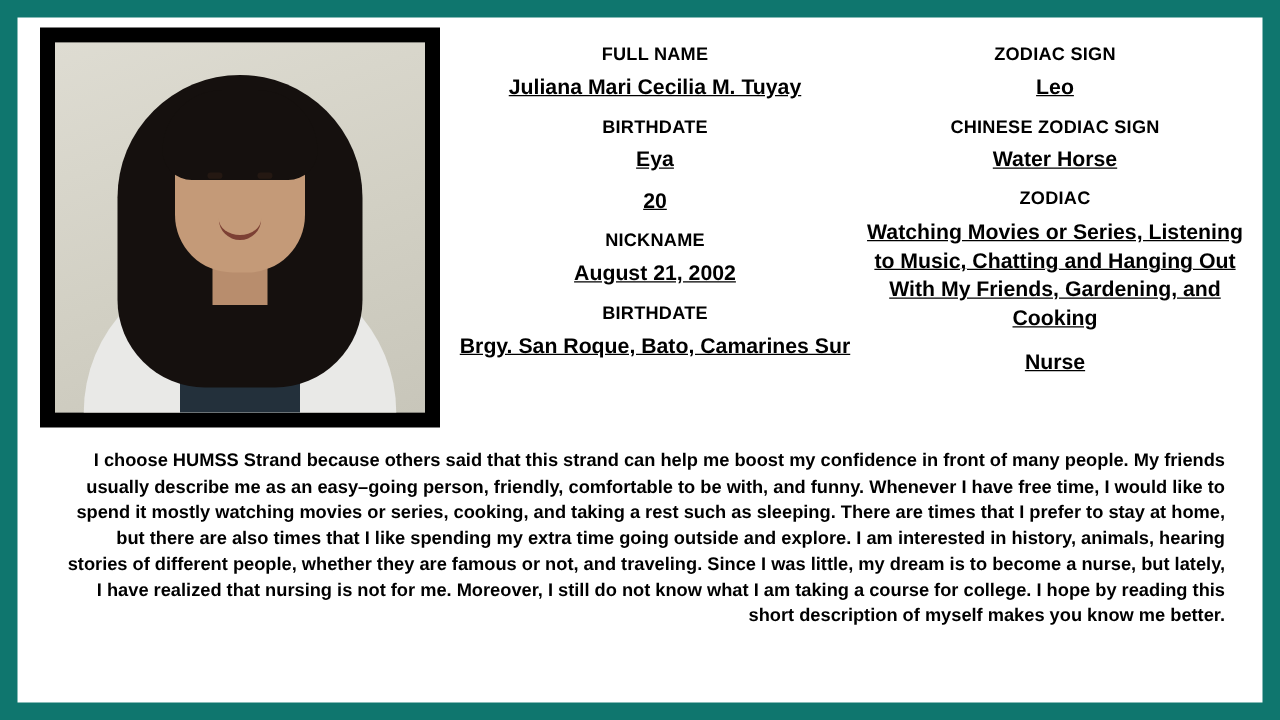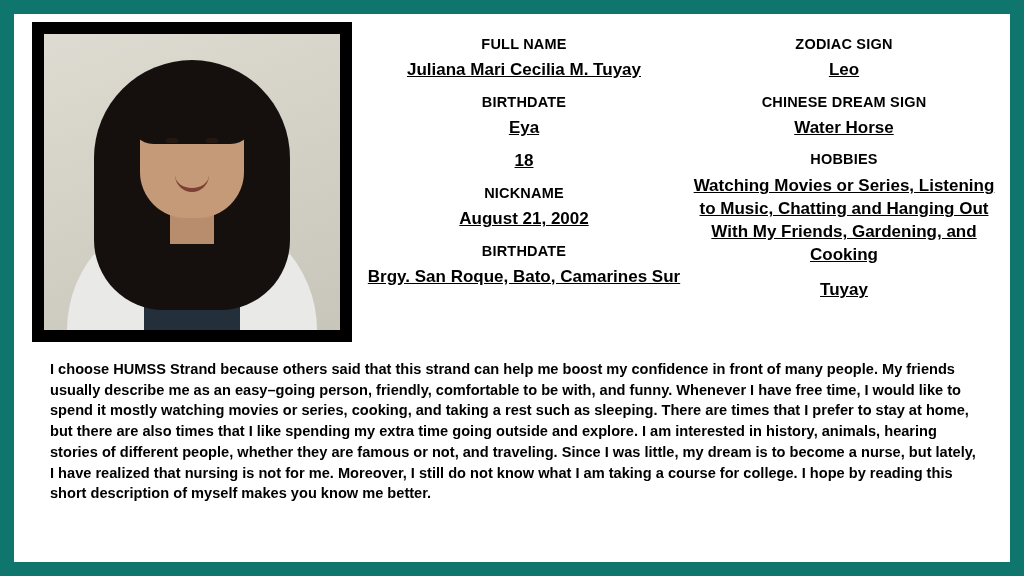--- a/index.html
+++ b/index.html
@@ -165,21 +165,21 @@
   }
   
   .paragraph {
     position: absolute;
     left: 36px;
     right: 30px;
     top: 345px;
     font-size: 14.6px;
     font-weight: bold;
     color: #000000;
-    text-align: left;
+    text-align: right;
     line-height: 1.42;
     margin: 0;
   }
 </style>
 </head>
 <body>
 
 <div class="slide">
   <div class="card">
 
@@ -199,39 +199,39 @@
     </div>
 
     <div class="info">
       <div class="col">
         <p class="field-label">FULL NAME</p>
         <p class="field-value">Juliana Mari Cecilia M. Tuyay</p>
 
         <p class="field-label">BIRTHDATE</p>
         <p class="field-value">Eya</p>
 
-        <p class="field-value">18</p>
+        <p class="field-value">20</p>
 
         <p class="field-label">NICKNAME</p>
         <p class="field-value">August 21, 2002</p>
 
         <p class="field-label">BIRTHDATE</p>
         <p class="field-value">Brgy. San Roque, Bato, Camarines Sur</p>
       </div>
 
       <div class="col">
         <p class="field-label">ZODIAC SIGN</p>
         <p class="field-value">Leo</p>
 
-        <p class="field-label">CHINESE DREAM SIGN</p>
+        <p class="field-label">CHINESE ZODIAC SIGN</p>
         <p class="field-value">Water Horse</p>
 
-        <p class="field-label">HOBBIES</p>
+        <p class="field-label">ZODIAC</p>
         <p class="field-value multiline">Watching Movies or Series, Listening to Music, Chatting and Hanging Out With My Friends, Gardening, and Cooking</p>
 
-        <p class="field-value">Tuyay</p>
+        <p class="field-value">Nurse</p>
       </div>
     </div>
 
     <p class="paragraph">I choose HUMSS Strand because others said that this strand can help me boost my confidence in front of many people. My friends usually describe me as an easy–going person, friendly, comfortable to be with, and funny. Whenever I have free time, I would like to spend it mostly watching movies or series, cooking, and taking a rest such as sleeping. There are times that I prefer to stay at home, but there are also times that I like spending my extra time going outside and explore. I am interested in history, animals, hearing stories of different people, whether they are famous or not, and traveling. Since I was little, my dream is to become a nurse, but lately, I have realized that nursing is not for me. Moreover, I still do not know what I am taking a course for college. I hope by reading this short description of myself makes you know me better.</p>
 
   </div>
 </div>
 
 </body></html>

